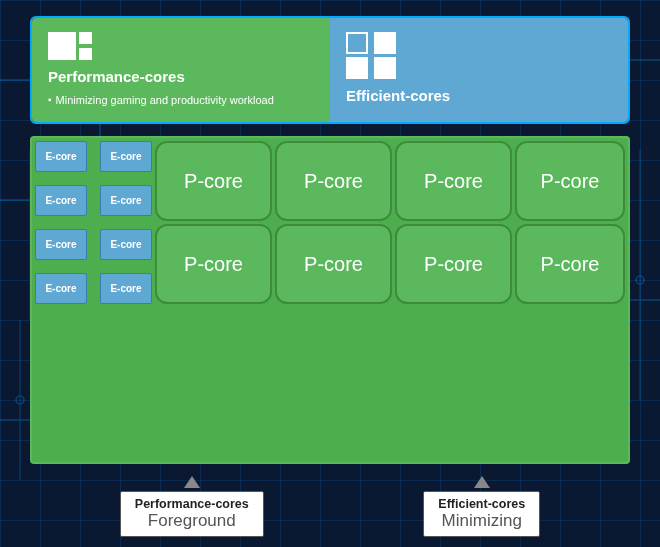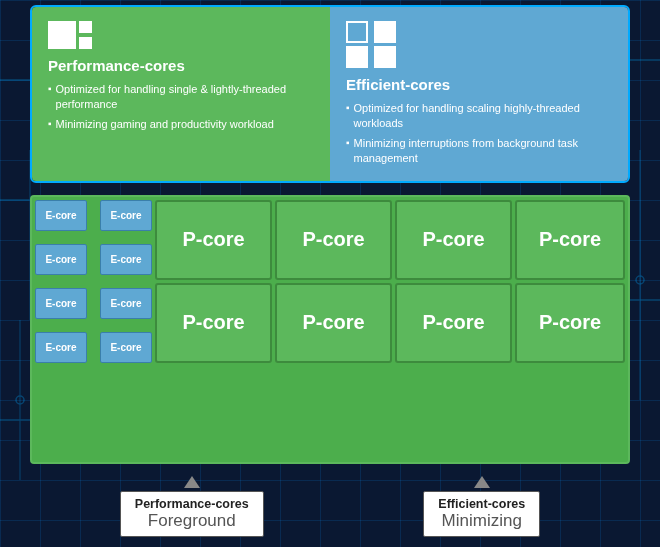--- a/index.html
+++ b/index.html
@@ -40,21 +40,21 @@
       opacity: 0.3;
     }
 
     .main-container {
       position: absolute;
       inset: 0;
       display: flex;
       flex-direction: column;
       align-items: center;
       justify-content: center;
-      padding: 5px 30px 10px 30px;
+      padding: 16px 30px 10px 30px;
       gap: 12px;
     }
 
     
     .top-section {
       width: 100%;
       border: 2.5px solid #00aaff;
       border-radius: 6px;
       display: flex;
       flex-direction: row;
@@ -125,23 +125,23 @@
       gap: 4px;
     }
 
     .p-core-cell {
       background: #5cb85c;
       border: 2px solid #3d8b3d;
       display: flex;
       align-items: center;
       justify-content: center;
       font-size: 20px;
-      font-weight: bold;
+      font-weight: normal;
       color: white;
-      border-radius: 3px;
+      border-radius: 12px;
     }
 
     .e-core-cell {
       background: #5fa8d3;
       border: 1.5px solid #3a7faa;
       display: flex;
       align-items: center;
       justify-content: center;
       font-size: 10px;
       font-weight: bold;
@@ -233,37 +233,32 @@
   <div class="top-section">
 
     <div class="p-cores-info">
       <div class="p-icon-grid">
         <div class="big-sq" style="width:28px;height:28px;background:white;grid-row:span 2;"></div>
         <div class="small-sq" style="width:13px;height:12px;background:white;"></div>
         <div class="small-sq" style="width:13px;height:12px;background:white;"></div>
       </div>
       <div class="core-label">Performance-cores</div>
       <div class="bullets">
-        <div class="core-bullet">Optimized for handling single &amp; lightly-threaded performance</div>
         <div class="core-bullet">Minimizing gaming and productivity workload</div>
       </div>
     </div>
 
     <div class="e-cores-info">
       <div style="display:grid;grid-template-columns:1fr 1fr;gap:3px;width:52px;">
         <div style="width:22px;height:22px;border:2.5px solid white;background:transparent;"></div>
         <div style="width:22px;height:22px;background:white;"></div>
         <div style="width:22px;height:22px;background:white;"></div>
         <div style="width:22px;height:22px;background:white;"></div>
       </div>
       <div class="core-label">Efficient-cores</div>
-      <div class="bullets">
-        <div class="core-bullet">Optimized for handling scaling highly-threaded workloads</div>
-        <div class="core-bullet">Minimizing interruptions from background task management</div>
-      </div>
     </div>
   </div>
 
   <div style="width:100%;border:2.5px solid #5cb85c;border-radius:4px;background:#4cae4c;display:grid;grid-template-columns:1fr 1fr 1fr 1fr 110px;grid-template-rows:80px 80px;gap:3px;padding:3px;flex:1;">
 
     <div class="p-core-cell">
         <span>P-core</span>
       </div>
     <div class="p-core-cell">
         <span>P-core</span>

